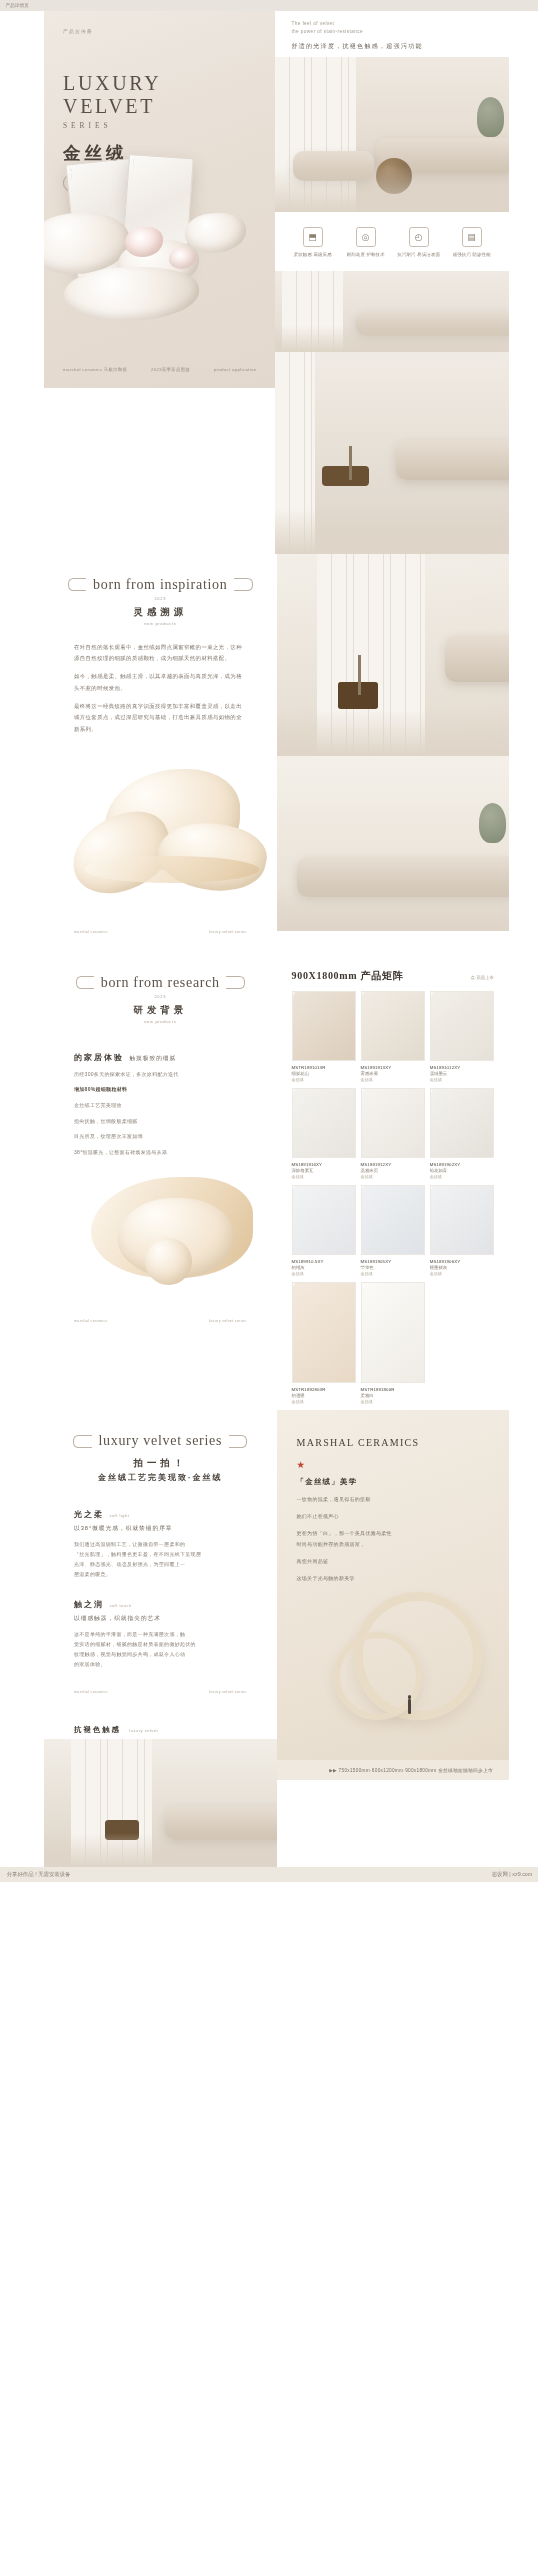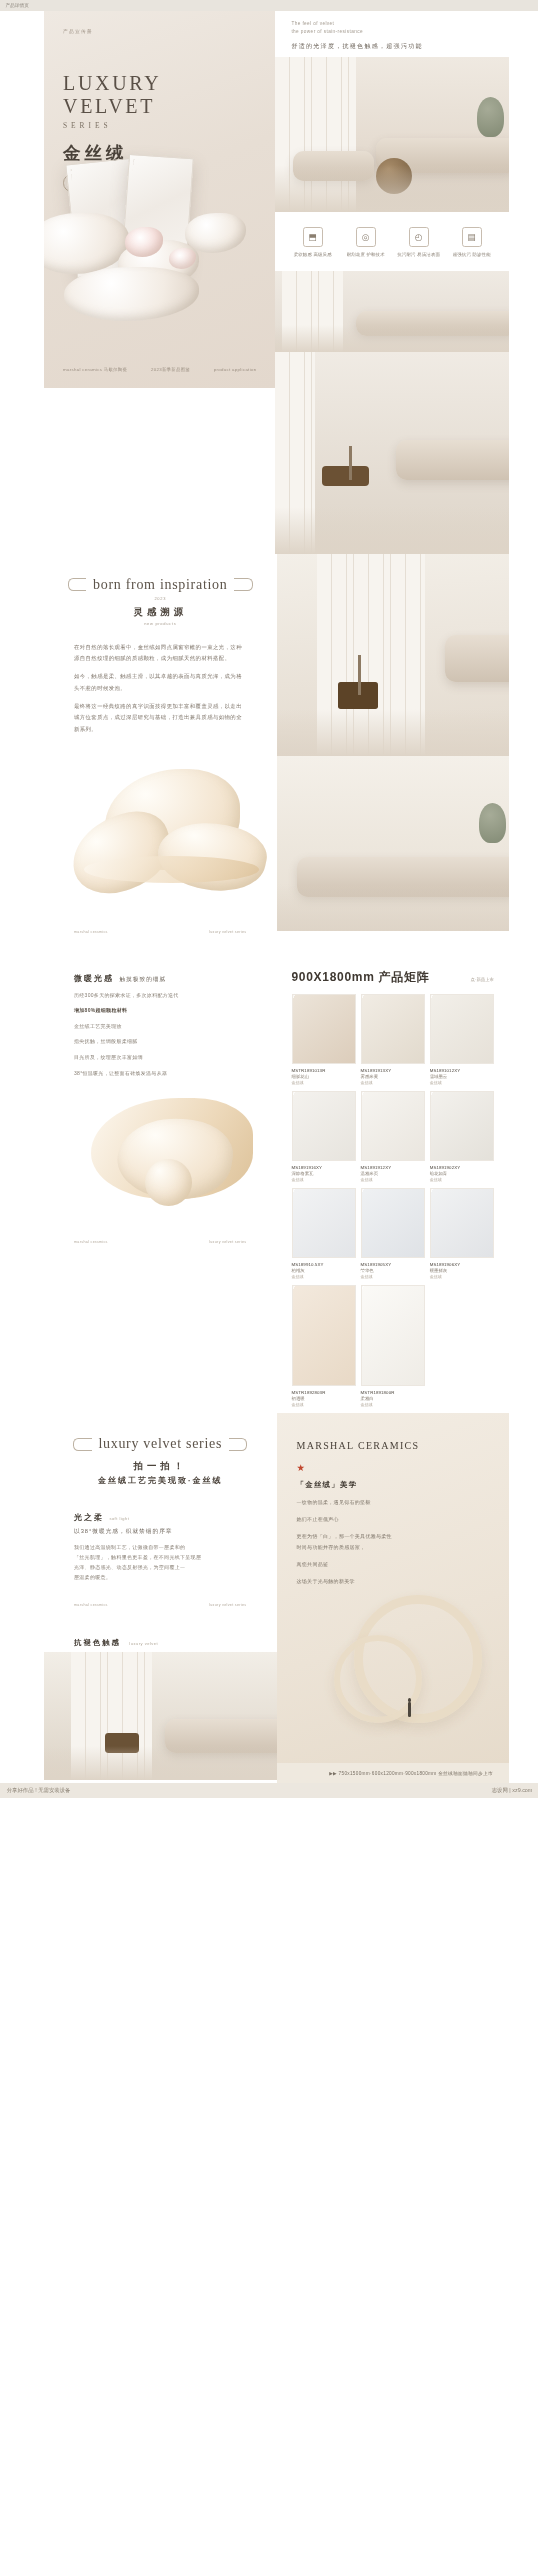--- a/index.html
+++ b/index.html
@@ -197,21 +197,21 @@
 
   .mini-foot {
     display: flex; justify-content: space-between;
     padding: 6.7px 30px 17.5px;
     font-size: 3.7px; color: #b3a99c; letter-spacing: 0.3px;
   }
 
   
   .pg-wrap { padding: 17.5px 15px 6.7px; }
   .pg-head { display: flex; justify-content: space-between; align-items: baseline; margin-bottom: 8px; }
-  .pg-title { font-size: 12px; font-weight: bold; color: #3f3831; letter-spacing: 0.7px; }
+  .pg-title { font-size: 10px; font-weight: bold; color: #3f3831; letter-spacing: 0.7px; font-family: Liberation Serif, serif; }
   .pg-note { font-size: 4.4px; color: #a2988b; }
   .grid3 { display: grid; grid-template-columns: repeat(3,1fr); gap: 4.7px; }
   .tile { }
   .tile-img {
     width: 100%; height: 70px;
     border: 0.7px solid #ece7e0;
     position: relative; overflow: hidden;
   }
   .tile-img::after{
     content:""; position:absolute; inset:0;
@@ -408,23 +408,29 @@
       <div class="photo" style="height:175px;background:linear-gradient(180deg,#f4f0e9,#e6ded2);">
         <div class="sofa" style="left:20px;top:101px;width:222px;height:40px;"></div>
         <div class="plant" style="left:202px;top:47px;"></div>
         <div class="floorline"></div>
       </div>
     </div>
   </div>
 
   <div class="band">
     <div class="col-l">
+      <div class="sec-head">
+        <div class="brk">born from research</div>
+        <div class="sec-year">2023</div>
+        <div class="sec-cn">研发背景</div>
+        <div class="sec-en-small">new products</div>
+      </div>
       <div class="feat">
         <div class="feat-h">
-          <span class="feat-cn">微暖光感</span>
+          <span class="feat-cn">的家居体验</span>
           <span class="feat-sub">触摸极致的细腻</span>
         </div>
         <div class="feat-body">历经300多天的探索求证，多次原料配方迭代</div>
         <div class="feat-body" style="color:#5b5248;font-weight:bold;">增加80%超细颗粒材料</div>
         <div class="feat-body">金丝绒工艺完美现致</div>
         <div class="feat-body">指尖抚触，丝绸般般柔细腻</div>
         <div class="feat-body">目光所及，纹理层次丰富如绸</div>
         <div class="feat-body">38°恒温暖光，让整面石砖焕发温与从器</div>
       </div>
       <div class="art-panel" style="height:155px;">
@@ -540,20 +546,31 @@
           <span class="feat-cn">光之柔</span>
           <span class="feat-en">soft light</span>
         </div>
         <div class="feat-sub">以38°微暖光感，织就禁锢的序章</div>
         <div class="feat-body" style="white-space:pre-line">我们通过高温烧制工艺，让微微自带一层柔和的
 「丝光肌理」，触料里色更丰盈，在不同光线下呈现层
 光泽、静态感光、动态反射强光，为空间覆上一
 层温柔的暖意。</div>
       </div>
 
+      <div class="feat">
+        <div class="feat-h">
+          <span class="feat-cn">触之润</span>
+          <span class="feat-en">soft touch</span>
+        </div>
+        <div class="feat-sub">以细感触器，织就指尖的艺术</div>
+        <div class="feat-body" style="white-space:pre-line">这不是单纯的平滑面，而是一种充满层次感，触
+觉实话的细腻材，细腻的触是材质表面的微妙起伏的
+纹理触感，视觉与触觉同步共鸣，成就令人心动
+的家居体验。</div>
+      </div>
 
 
       <div class="mini-foot" style="padding-top:20px">
         <span>marshal ceramics</span>
         <span>luxury velvet series</span>
       </div>
 
 
       <div class="bottom-label">
         <span class="feat-cn" style="font-size:7.4px">抗褪色触感</span>

